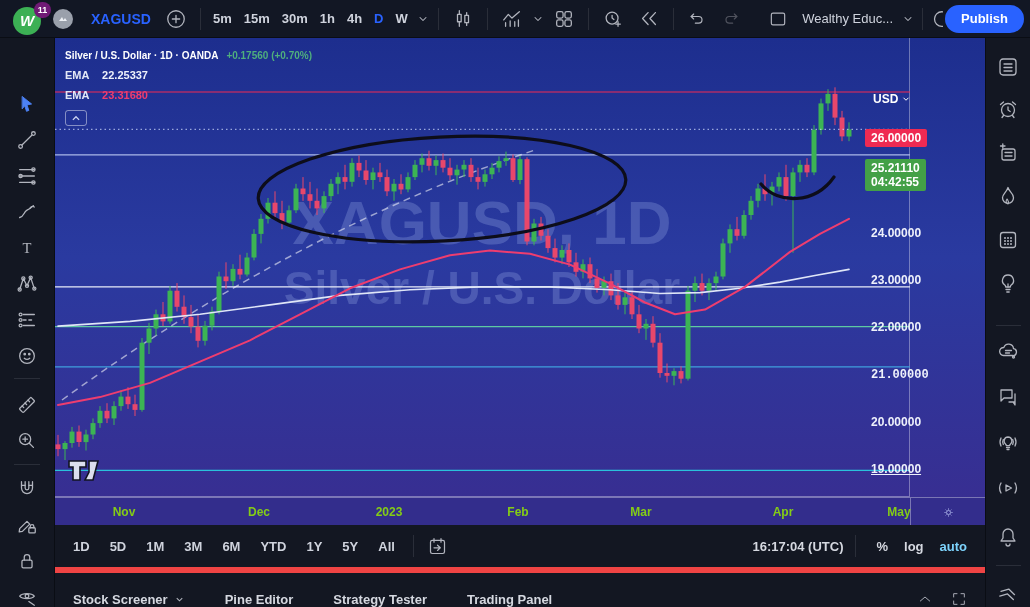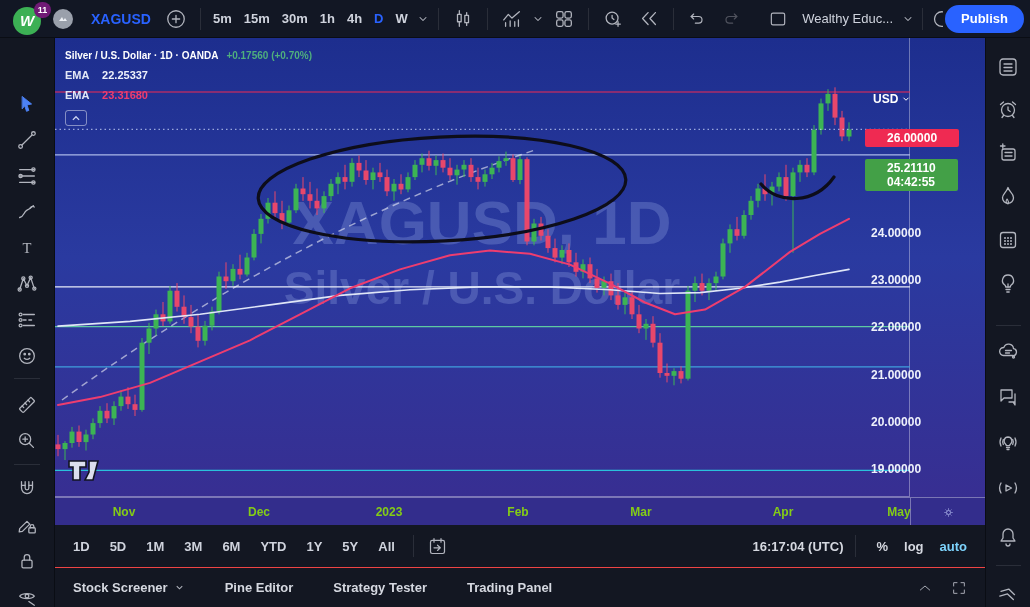--- a/index.html
+++ b/index.html
@@ -52,38 +52,38 @@
   .ema-row .ema-val { margin-left:10px; }
   #ema-val-0 { color:#eef1fb; }
   #ema-val-1 { color:#ee3d6f; }
   #collapse-btn { margin-top:9px; width:22px; height:16px; border:1px solid rgba(255,255,255,0.45); border-radius:3px; display:flex; align-items:center; justify-content:center; cursor:pointer; }
   #tv-watermark { position:absolute; left:12px; top:420px; opacity:0.95; }
 
   
   #price-scale { position:absolute; left:810px; top:0; width:75px; height:459px; cursor:ns-resize;margin-top:46px; }
   #usd-btn { position:absolute; left:8px; top:8px; color:#fff; font-weight:bold; font-size:12px; display:flex; align-items:center; gap:3px; cursor:pointer; }
   .ytick { position:absolute; left:6px; transform:translateY(-50%); color:#eef1fb; font-size:12px; font-weight:bold; white-space:nowrap; }
-  .ylabel { position:absolute; left:0px; transform:translateY(-50%); font-size:12px; font-weight:bold; padding:2px 22px; border-radius:2px; white-space:nowrap; }
+  .ylabel { position:absolute; left:0px; transform:translateY(-50%); font-size:12px; font-weight:bold; padding:2px 6px; border-radius:2px; white-space:nowrap; }
   .ylabel.twoline { text-align:left; line-height:14px; }
 
   
   #time-axis { position:absolute; left:0; top:459px; width:930px; height:28px; background:#332d8c; border-top:1px solid rgba(255,255,255,0.35); }
   .xlabel { position:absolute; top:50%; transform:translate(-50%,-50%); color:#84cc16; font-size:12px; font-weight:bold; }
   #axis-corner { position:absolute; left:855px; top:0; width:75px; height:28px; border-left:1px solid rgba(255,255,255,0.35); display:flex; align-items:center; justify-content:center; cursor:pointer; }
 
   
   #range-bar { position:absolute; left:55px; top:525px; width:930px; height:42px; background:#131722; display:flex; align-items:center; padding:12px 10px; }
   .range-btn { padding:4px 8px; border-radius:4px; cursor:pointer; font-weight:600; color:#cfd3dd; margin-right:4px; }
   #range-right { margin-left:auto; display:flex; align-items:center; }
   #clock-btn { cursor:pointer; font-weight:600; }
   .scale-mode { padding:4px 8px; cursor:pointer; font-weight:600; }
   #auto-btn { color:#7dd3fc; }
 
   
-  #status-bar { position:absolute; left:55px; top:567px; width:930px; height:40px; background:#131722; border-top:1px solid #ef4444; display:flex; align-items:center; padding:0 18px; }
+  #status-bar { position:absolute; left:55px; top:567px; width:930px; height:40px; background:#131722; border-top:6px solid #ef4444; display:flex; align-items:flex-end; padding:0 18px; }
   .status-item { margin-right:40px; cursor:pointer; font-weight:600; color:#d5d8e0; display:flex; align-items:center; gap:6px; }
   #status-right { margin-left:auto; display:flex; align-items:center; gap:18px; }
 </style>
 </head>
 <body>
 
 <div id="app">
 
   <header id="topbar">
     <div id="logo-btn" class="tb-item">
@@ -588,23 +588,23 @@
       <div id="usd-btn">
         <span>USD</span>
         <svg width="10" height="10" viewBox="0 0 16 16">
             <path d="M4 6 l4 4 4 -4" stroke="#fff" fill="none" stroke-width="1.6"></path>
           </svg>
       </div>
 
     <div class="ytick" style="top: 148.6px;">24.00000</div>
         <div class="ytick" style="top: 195.9px;">23.00000</div>
         <div class="ytick" style="top: 243.2px;">22.00000</div>
-        <div class="ytick" style="top: 290.5px;">21.00000</div>
+        <div class="ytick" style="top: 290.5px; font-family: Liberation Mono, monospace;">21.00000</div>
         <div class="ytick" style="top: 337.8px;">20.00000</div>
-        <div class="ytick" style="top: 385.1px;">19.00000</div>
+        <div class="ytick" style="top: 385.1px; text-decoration: underline;">19.00000</div>
         <div class="ylabel" style="top: 54px; background: rgb(239, 42, 82); color: rgb(255, 255, 255);">26.00000</div>
         <div class="ylabel" style="top: 432.4px; background: rgb(42, 193, 220); color: rgb(18, 58, 120);">29.72372</div>
         <div class="ylabel twoline" style="top: 91.315px; background: rgb(67, 160, 71); color: rgb(255, 255, 255);">
           <div>25.21110</div>
           <div>04:42:55</div>
         </div>
       </div>
 
     <div id="time-axis">
       <div id="axis-corner">

